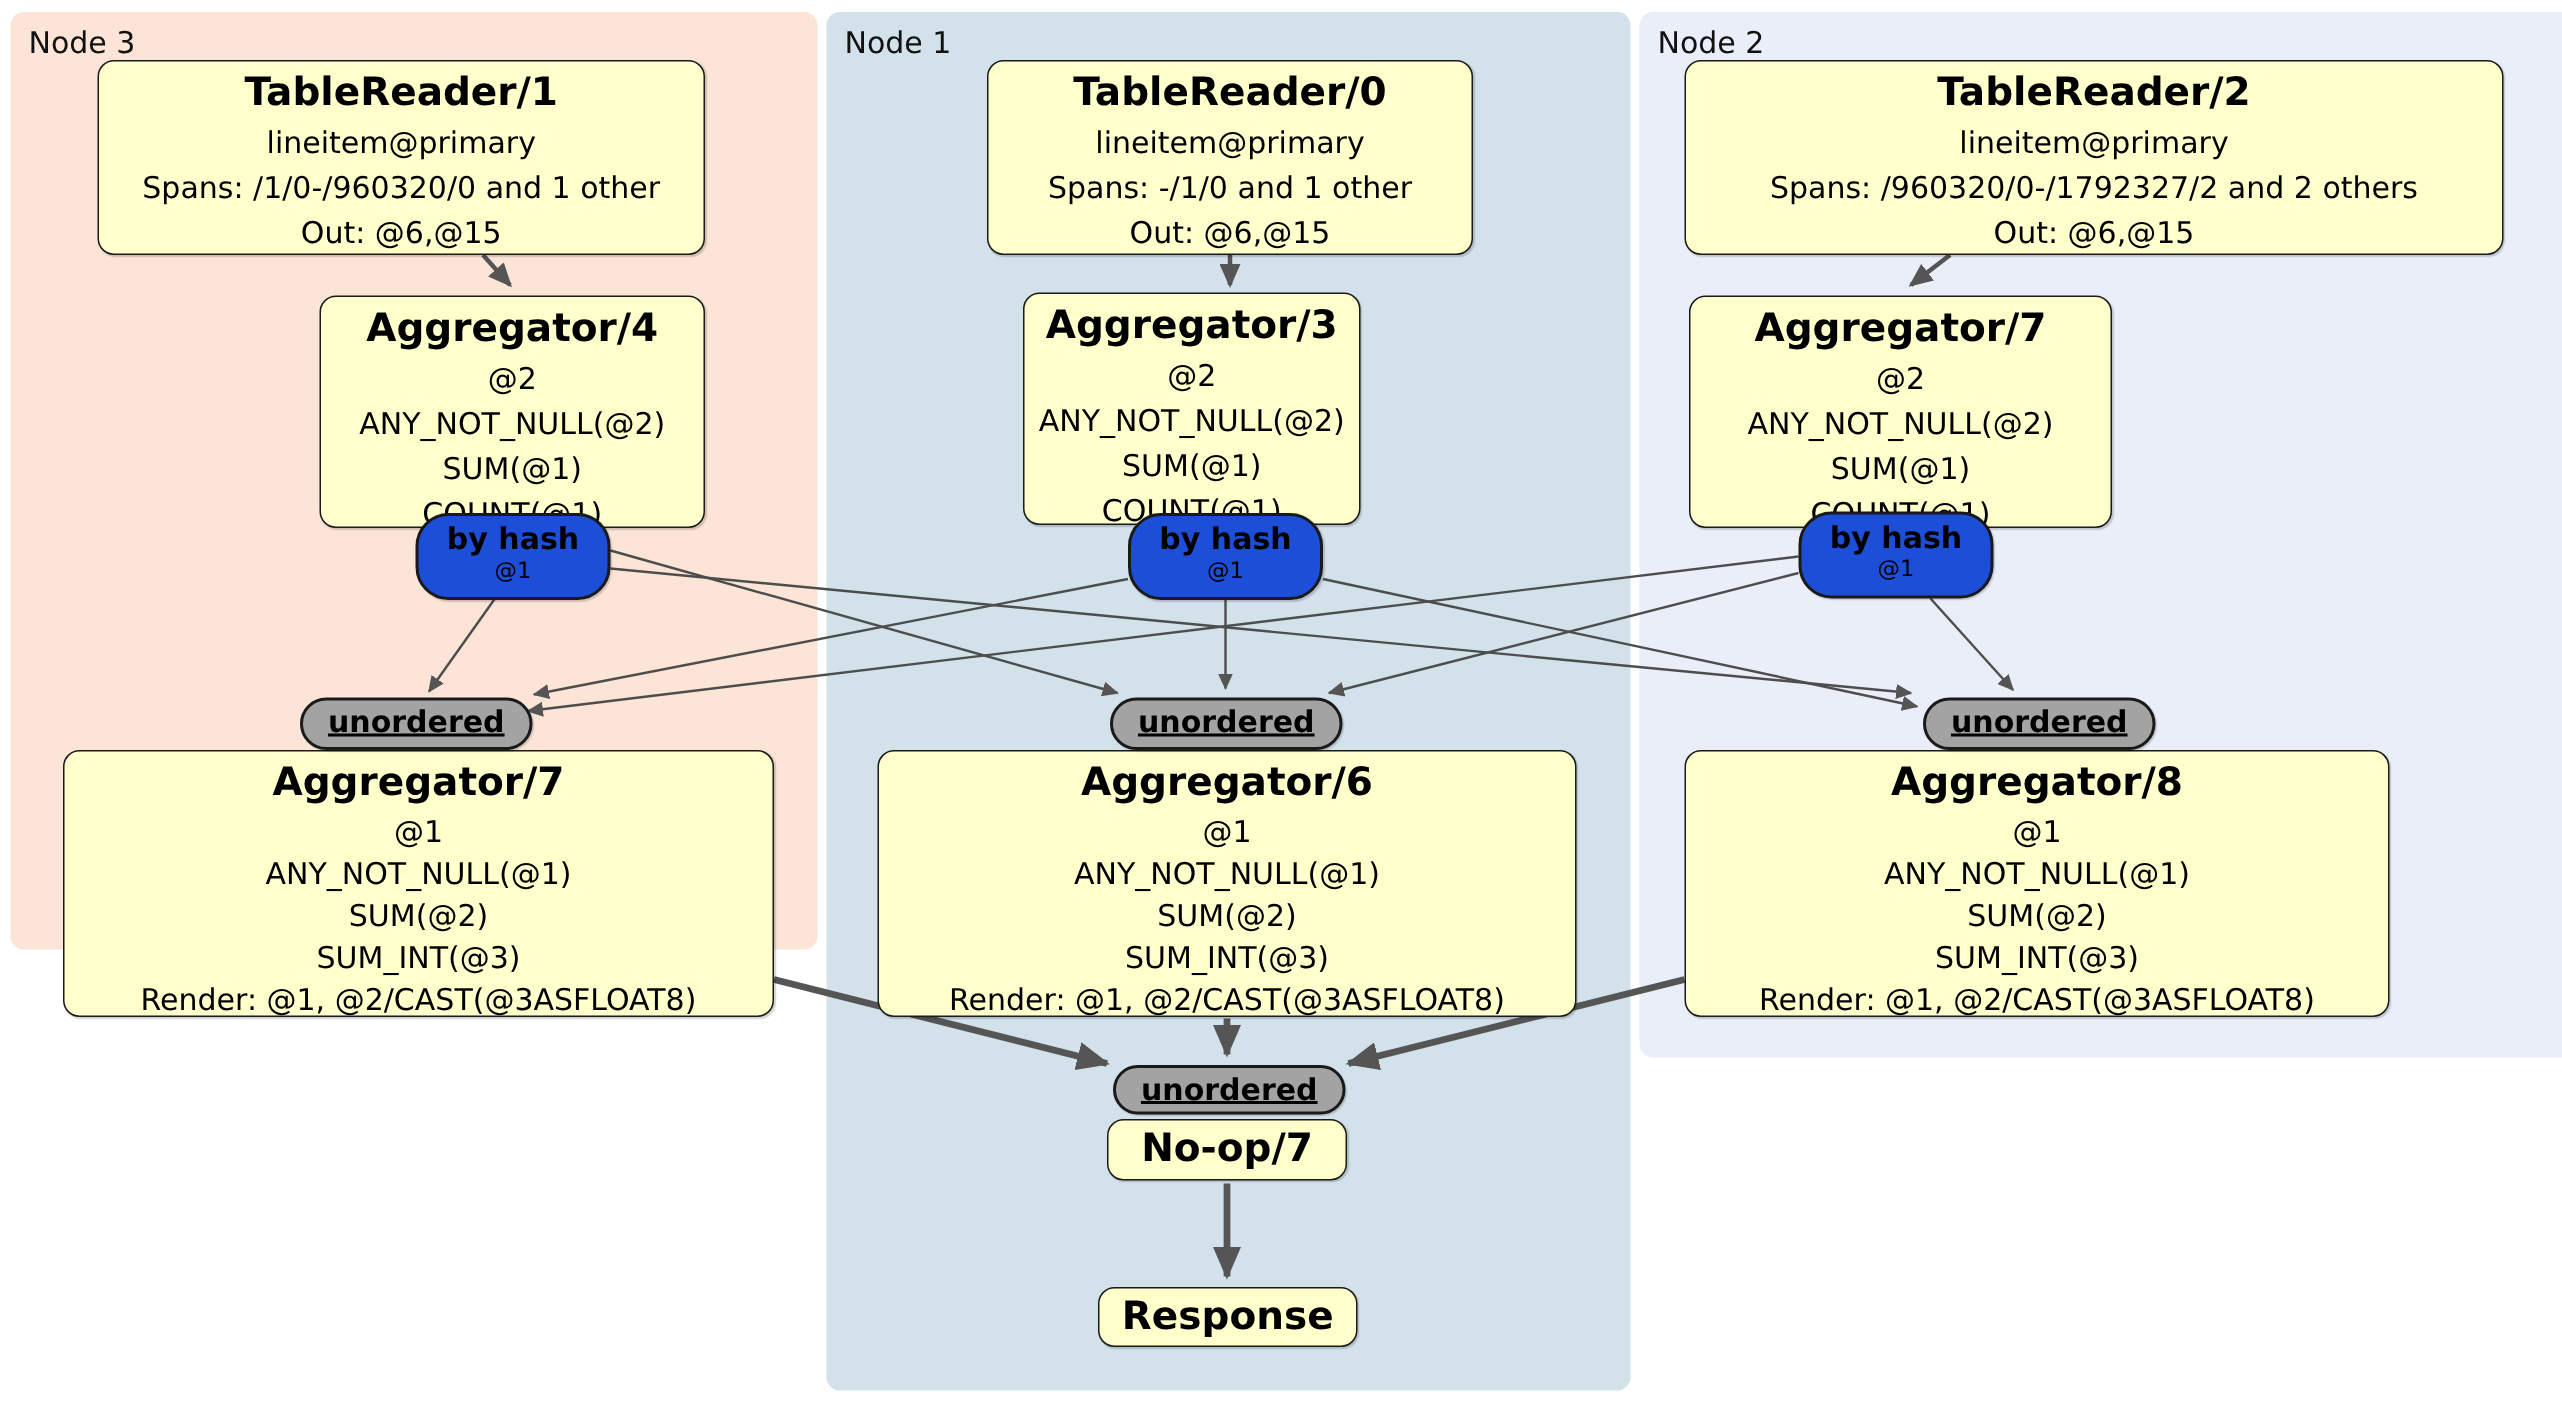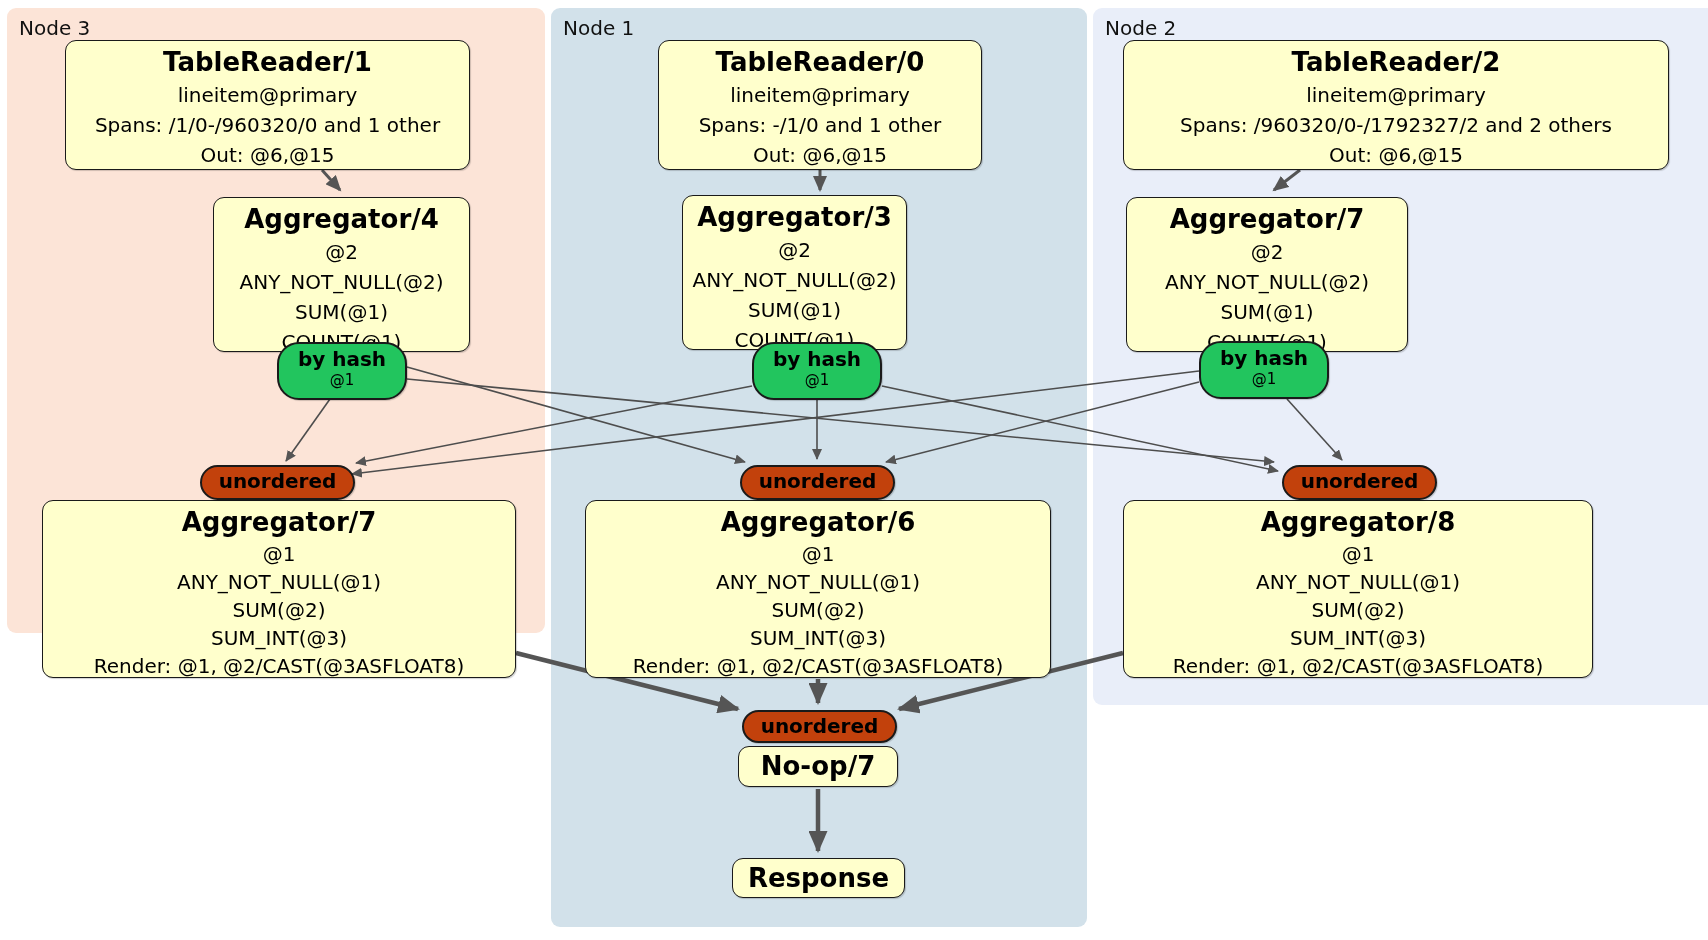--- a/index.html
+++ b/index.html
@@ -15,22 +15,22 @@
     border-radius:11px;text-align:center;box-sizing:border-box;padding-top:3px;
     box-shadow:1px 1px 1px rgba(0,0,0,0.18);
   }
   .box-title{font-size:26px;font-weight:bold;line-height:36px;white-space:nowrap;}
   .box-line{font-size:20px;line-height:30px;white-space:nowrap;}
   .box.agg2 .box-line{line-height:28px;}
   .pill{
     position:absolute;z-index:3;border:2px solid #1a1a1a;text-align:center;
     box-sizing:border-box;box-shadow:1px 1px 1px rgba(0,0,0,0.18);
   }
-  .pill.router{background:#22c55e;border-radius:22px;}
-  .pill.sync{background:#c2410c;border-radius:18px;}
+  .pill.router{background:#1d4ed8;border-radius:22px;}
+  .pill.sync{background:#a3a3a3;border-radius:18px;text-decoration:underline;}
   .pill-label{font-size:20px;font-weight:bold;line-height:26px;margin-top:2px;}
   .pill-sub{font-size:15px;line-height:17px;}
   .pill.sync .pill-label{line-height:29px;margin-top:0;}
 </style>
 </head>
 <body>
 
 <div class="stage">
 
   <div class="region" style="left:7px;top:8px;width:538px;height:625px;background:#fce4d7;">

